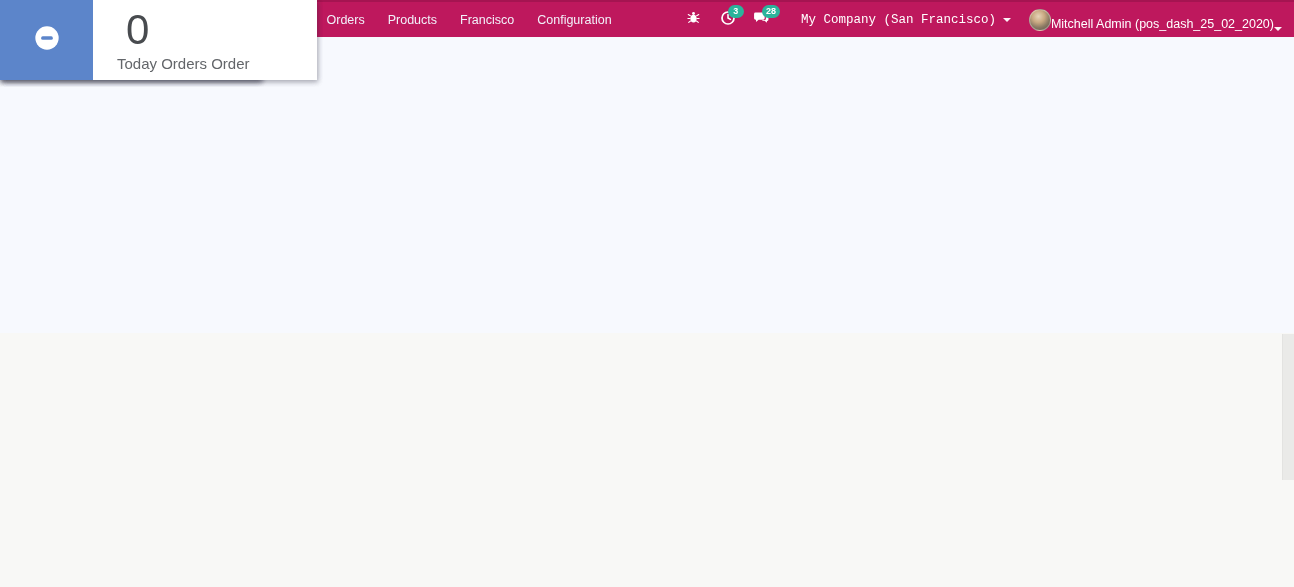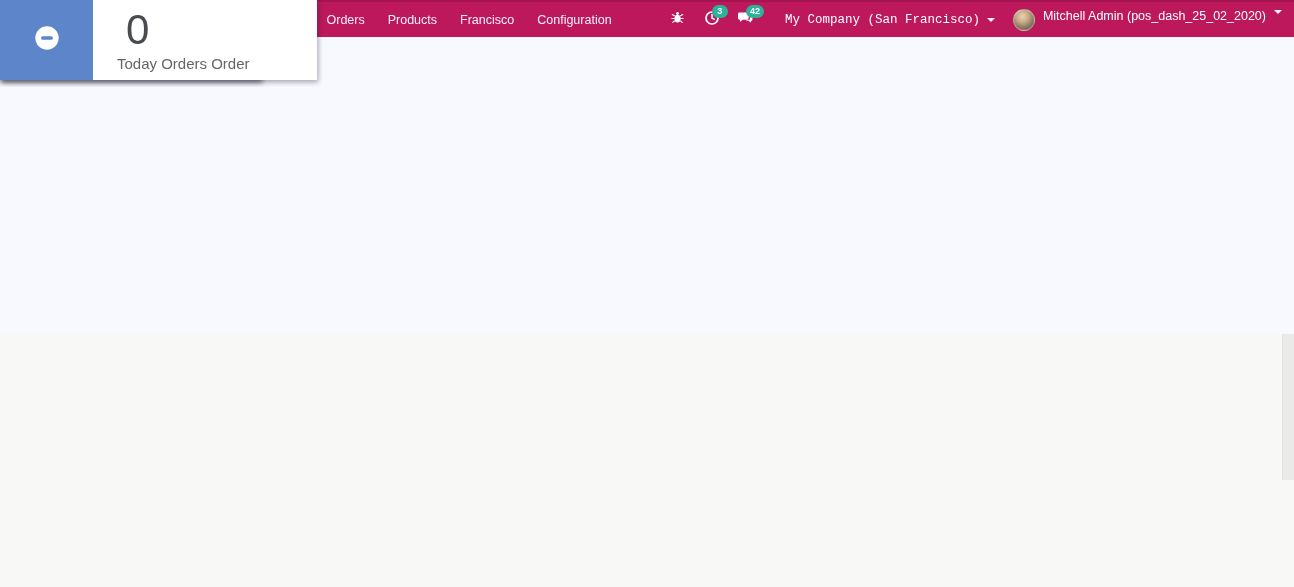--- a/index.html
+++ b/index.html
@@ -19,21 +19,21 @@
   .menu-item { font-size:12.5px; color:#f2f1fa; cursor:pointer; white-space:nowrap; padding:4px 2px; }
   .systray { margin-left:auto; display:flex; align-items:center; }
   .tray-icon { position:relative; width:34px; height:37px; display:flex; align-items:center; justify-content:center; cursor:pointer; }
   .badge {
     position:absolute; top:4px; left:17px;
     min-width:16px; height:13px; padding:0 4px;
     border-radius:8px; font-size:9px; line-height:13px; font-weight:bold;
     color:#fff; text-align:center;
   }
   .company-switch { display:flex; align-items:center; gap:7px; margin:0 18px 0 22px; font-size:12.5px; cursor:pointer; white-space:nowrap;font-family:Liberation Mono, monospace; }
-  .user-menu { display:flex; align-items:flex-start; gap:8px; font-size:12.5px; cursor:pointer; white-space:nowrap; padding-right:2px; }
+  .user-menu { display:flex; align-items:flex-end; font-size:12.5px; cursor:pointer; white-space:nowrap; padding-right:2px; }
   .avatar {
     width:22px; height:22px; border-radius:50%;
     background: radial-gradient(circle at 42% 32%, #e6d4b8 0%, #c9a982 34%, #8b7a64 62%, #564e44 100%);
     border:1px solid rgba(255,255,255,.35);
   }
   .caret { width:0; height:0; border-left:4px solid transparent; border-right:4px solid transparent; border-top:4.5px solid rgba(255,255,255,.95); margin-top:1px; }
 
   
   .zone-upper { position:absolute; top:37px; left:0; width:100%; height:296px; }
   .zone-lower { position:absolute; top:333px; left:0; width:100%; height:254px; }
@@ -112,21 +112,21 @@
         </span>
         <span class="badge" style="background: rgb(43, 179, 155);">3</span>
       </div>
       <div class="tray-icon">
         <span>
           <svg viewBox="0 0 24 24" width="17" height="17" fill="#fff">
             <path d="M3.5 5 h11 a2 2 0 0 1 2 2 v6 a2 2 0 0 1 -2 2 h-6.5 l-3.8 3.2 v-3.2 h-0.7 a2 2 0 0 1 -2 -2 V7 a2 2 0 0 1 2 -2 z"></path>
             <path d="M18.2 9.2 h2 a1.6 1.6 0 0 1 1.6 1.6 v4.4 a1.6 1.6 0 0 1 -1.6 1.6 h-0.5 v2.6 l-3 -2.6 h-2.5 a1.6 1.6 0 0 1 -1.5 -1 h3.5 a2 2 0 0 0 2 -2 z"></path>
           </svg>
         </span>
-        <span class="badge" style="background: rgb(43, 179, 155);">42</span>
+        <span class="badge" style="background: rgb(43, 179, 155);">28</span>
       </div>
       <div class="company-switch">
         <span>My Company (San Francisco)</span>
         <span class="caret"></span>
       </div>
       <div class="user-menu">
         <span class="avatar"></span>
         <span>Mitchell Admin (pos_dash_25_02_2020)</span>
         <span class="caret"></span>
       </div>

